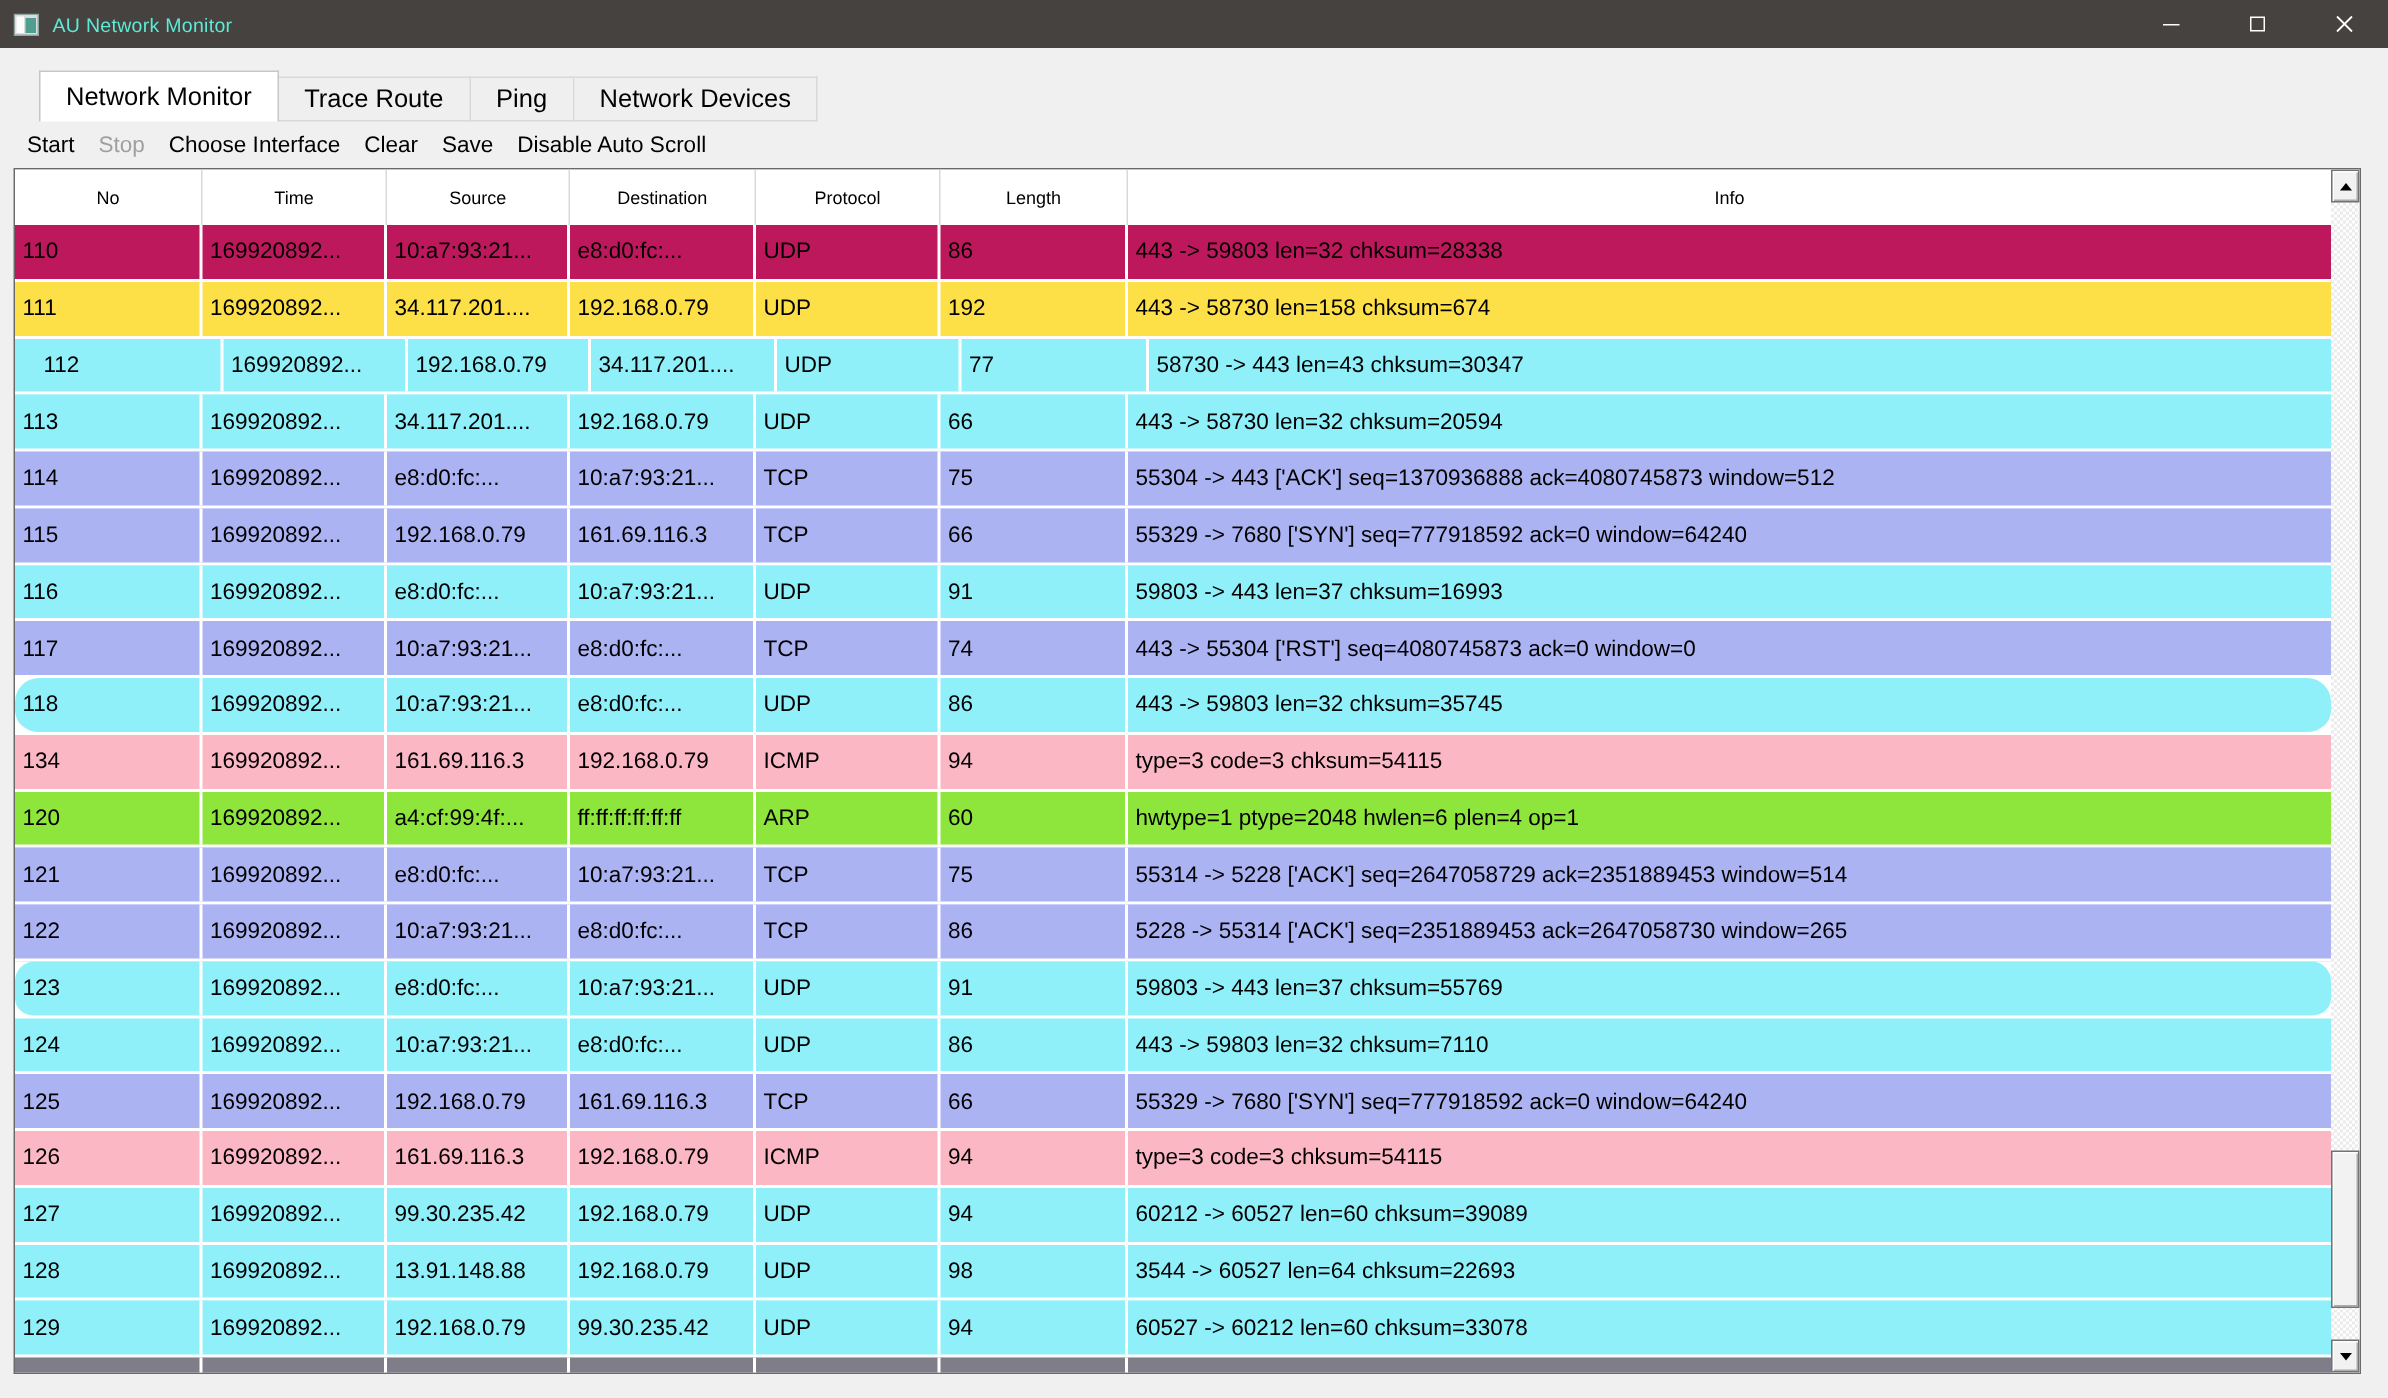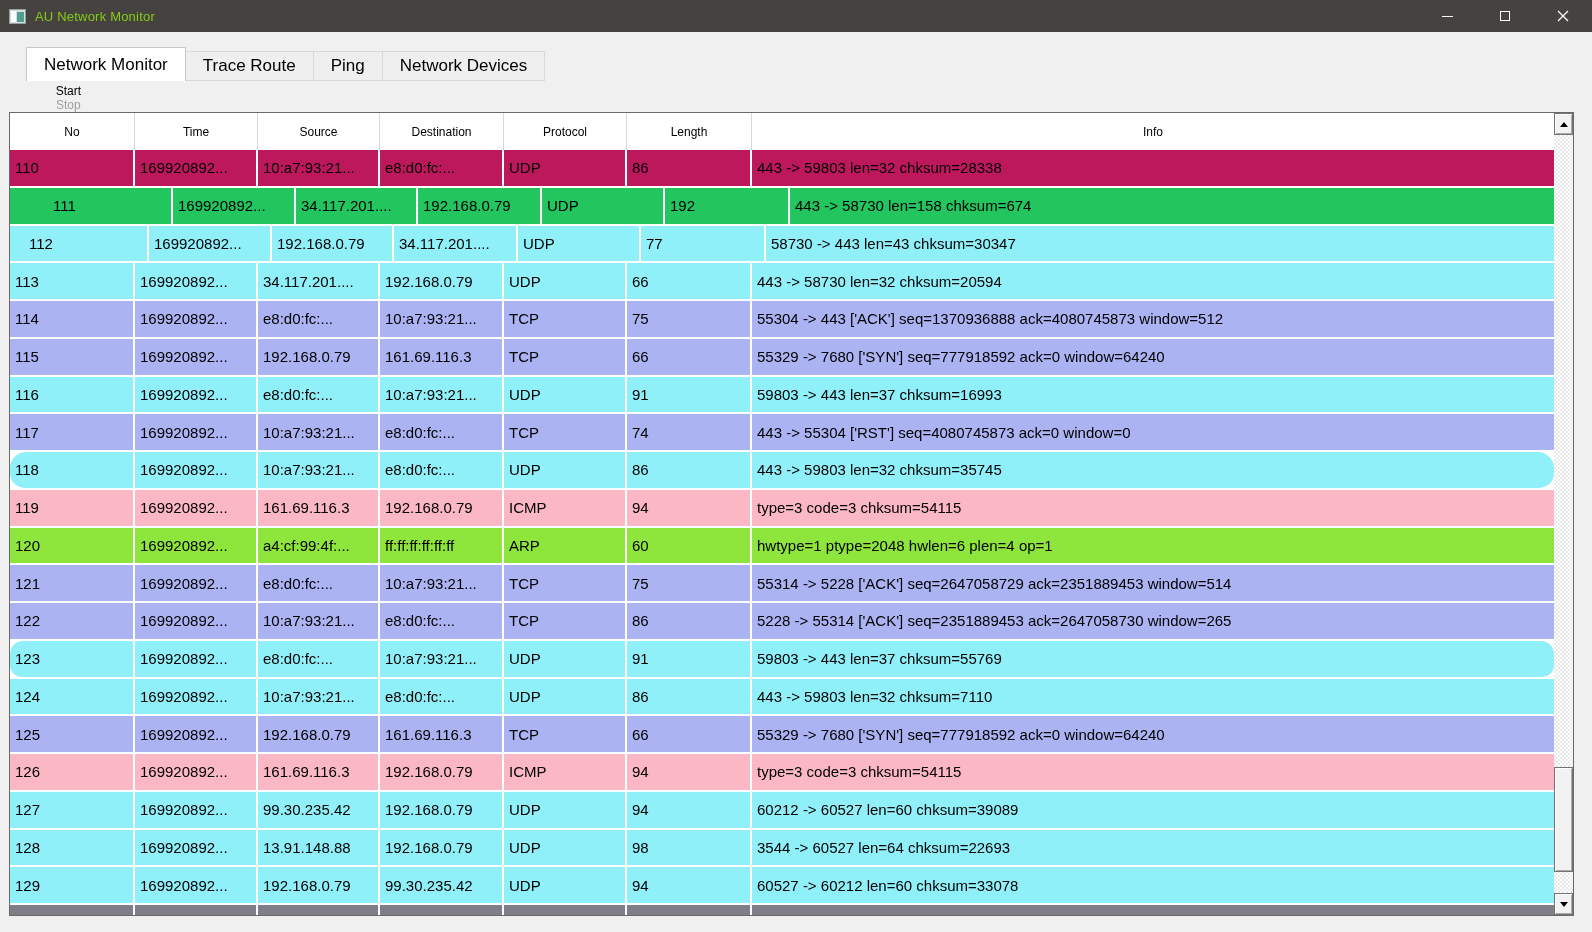--- a/index.html
+++ b/index.html
@@ -3,32 +3,32 @@
 <meta charset="utf-8">
 <style>
   html,body{margin:0;padding:0;}
   body{
     width:1592px;height:932px;position:relative;overflow:hidden;
     background:#f0f0f0;font-family:"Liberation Sans",sans-serif;color:#000;
   }
   
   .titlebar{position:absolute;left:0;top:0;width:100%;height:32px;background:#454240;display:flex;align-items:center;}
   .app-icon{margin-left:9px;display:flex;align-items:center;}
-  .title-text{color:#84cc16;font-size:13px;margin-left:9px;letter-spacing:.2px;}
+  .title-text{color:#5eead4;font-size:13px;margin-left:9px;letter-spacing:.2px;}
   .caption-buttons{margin-left:auto;display:flex;height:100%;}
   .caption-btn{width:58px;height:100%;display:flex;align-items:center;justify-content:center;}
   .glyph-min{width:11px;height:1px;background:#fff;}
   .glyph-max{width:10px;height:10px;border:1px solid #fff;box-sizing:border-box;}
   
   .tabbar{position:absolute;left:26px;top:48px;height:33px;display:flex;align-items:flex-end;}
   .tab{height:28px;display:flex;align-items:center;padding:0 17px;font-size:17px;
        background:#efefef;border:1px solid #d8d8d8;border-left:none;cursor:default;}
   .tab.active{background:#ffffff;height:33px;border:1px solid #c6c6c6;border-bottom:none;position:relative;z-index:2;}
   
-  .toolbar{position:absolute;left:10px;top:84px;height:24px;display:flex;align-items:center;font-size:12px;flex-direction:column;}
+  .toolbar{position:absolute;left:10px;top:84px;height:24px;display:flex;align-items:center;font-size:15px;}
   .menu-item{padding:0 8px;white-space:nowrap;}
   .menu-item.disabled{color:#a0a0a0;}
   
   .content-frame{position:absolute;left:9px;top:112px;width:1565px;height:804px;box-sizing:border-box;
                  border:1px solid #6a6a6a;background:#ffffff;display:flex;}
   .ptable{width:1544px;height:100%;overflow:hidden;}
   .header-row{display:grid;grid-template-columns:125px 123px 122px 124px 123px 125px 1fr;height:37px;background:#fff;}
   .header-cell{display:flex;align-items:center;justify-content:center;font-size:12px;
                border-right:1px solid #d9d9d9;box-sizing:border-box;overflow:hidden;}
   .header-cell:last-child{border-right:none;}
@@ -121,21 +121,21 @@
     <div>
         <div class="prow" style="background: #be185d;">
           <div class="pcell">110</div>
           <div class="pcell">169920892...</div>
           <div class="pcell">10:a7:93:21...</div>
           <div class="pcell">e8:d0:fc:...</div>
           <div class="pcell">UDP</div>
           <div class="pcell">86</div>
           <div class="pcell">443 -&gt; 59803 len=32 chksum=28338</div>
         </div>
-        <div class="prow" style="background: #22c55e; padding-left: 38px;">
+        <div class="prow" style="background: #fde047;">
           <div class="pcell">111</div>
           <div class="pcell">169920892...</div>
           <div class="pcell">34.117.201....</div>
           <div class="pcell">192.168.0.79</div>
           <div class="pcell">UDP</div>
           <div class="pcell">192</div>
           <div class="pcell">443 -&gt; 58730 len=158 chksum=674</div>
         </div>
         <div class="prow" style="background: rgb(144, 240, 250); padding-left: 14px;">
           <div class="pcell">112</div>
@@ -194,21 +194,21 @@
         <div class="prow" style="background: rgb(144, 240, 250); border-radius: 16px;">
           <div class="pcell">118</div>
           <div class="pcell">169920892...</div>
           <div class="pcell">10:a7:93:21...</div>
           <div class="pcell">e8:d0:fc:...</div>
           <div class="pcell">UDP</div>
           <div class="pcell">86</div>
           <div class="pcell">443 -&gt; 59803 len=32 chksum=35745</div>
         </div>
         <div class="prow" style="background: rgb(252, 183, 196);">
-          <div class="pcell">119</div>
+          <div class="pcell">134</div>
           <div class="pcell">169920892...</div>
           <div class="pcell">161.69.116.3</div>
           <div class="pcell">192.168.0.79</div>
           <div class="pcell">ICMP</div>
           <div class="pcell">94</div>
           <div class="pcell">type=3 code=3 chksum=54115</div>
         </div>
         <div class="prow" style="background: rgb(142, 229, 60);">
           <div class="pcell">120</div>
           <div class="pcell">169920892...</div>

